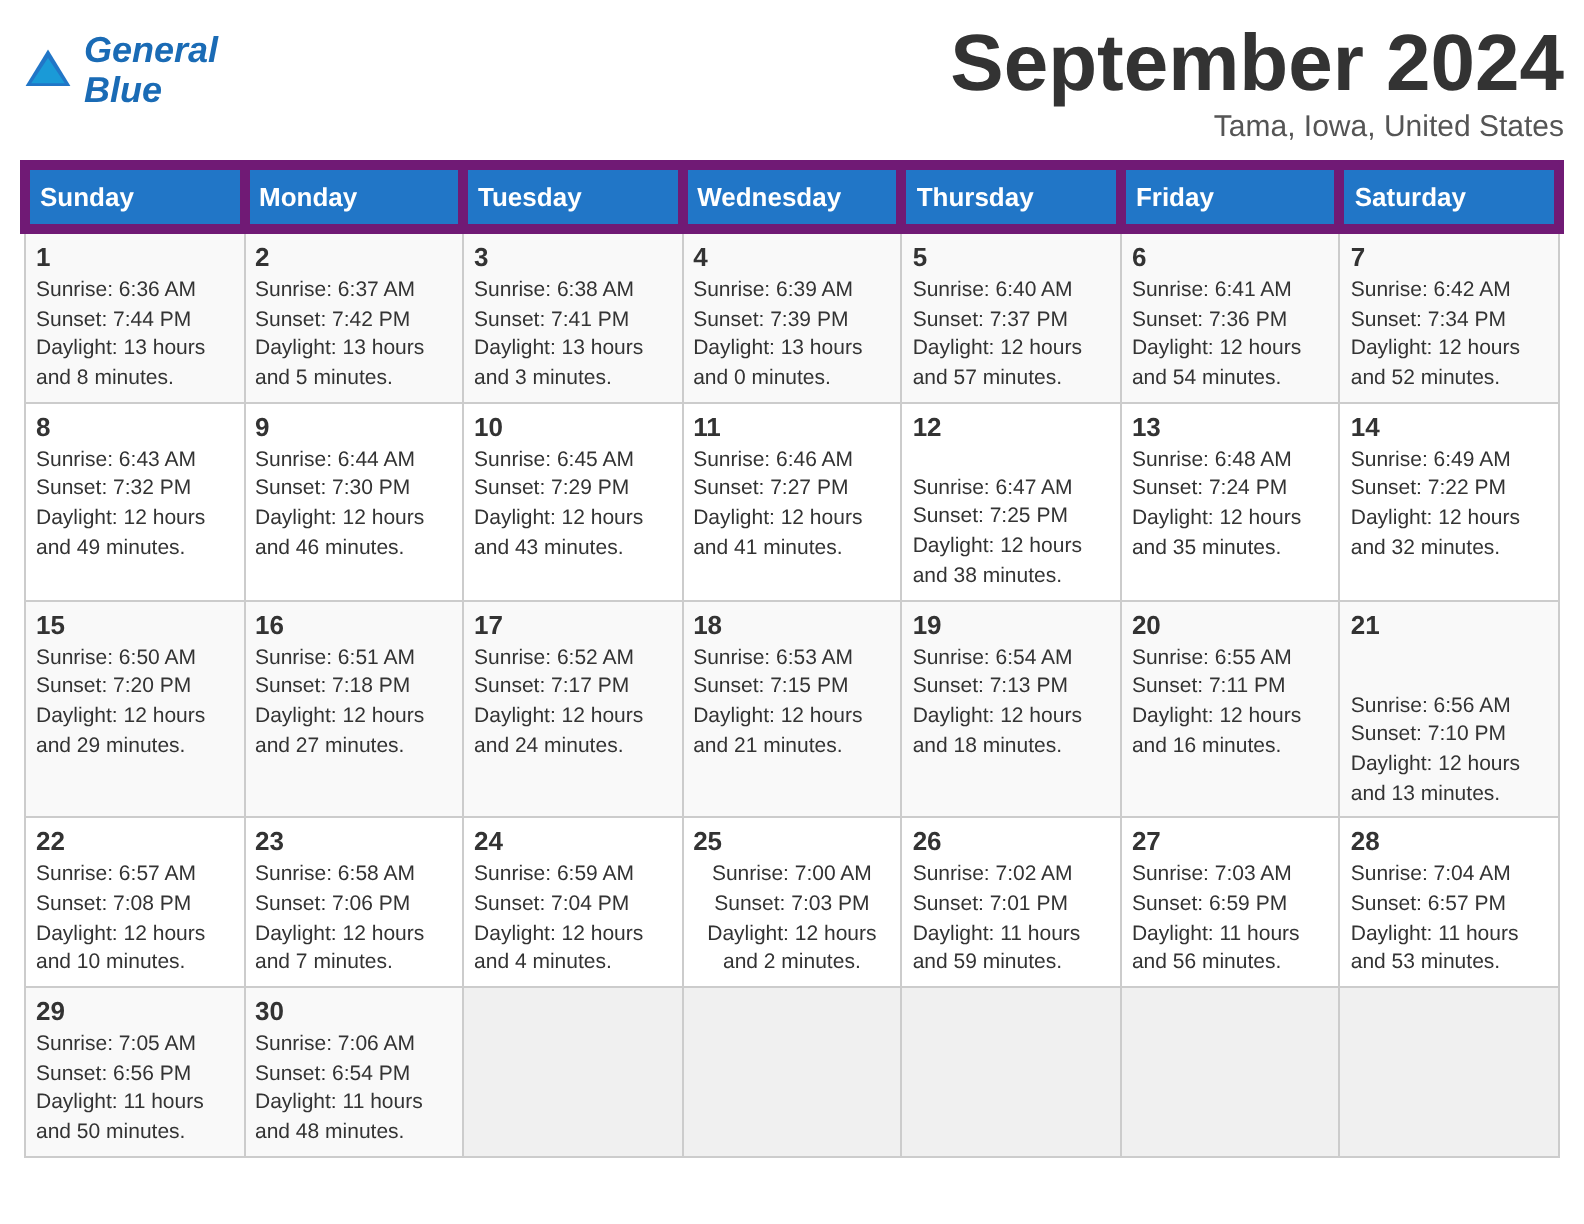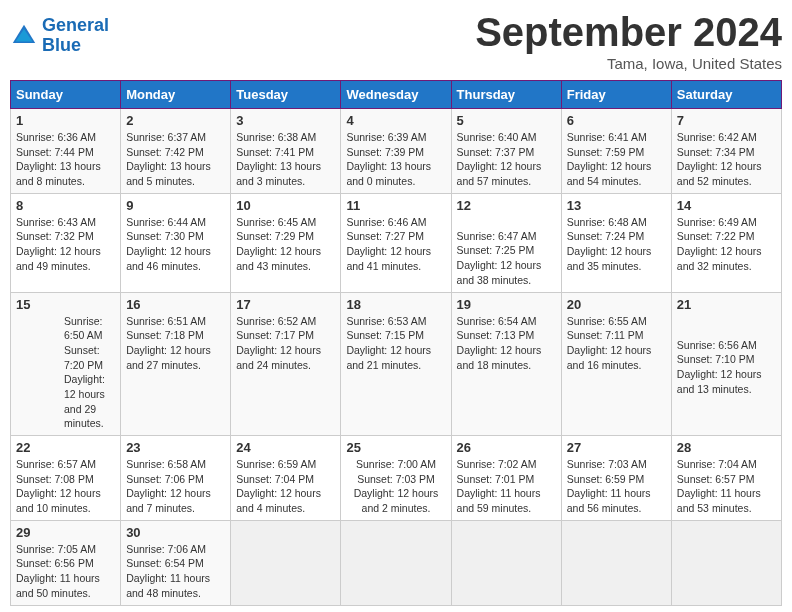--- a/index.html
+++ b/index.html
@@ -14,20 +14,21 @@
       display: flex;
       justify-content: space-between;
       align-items: flex-start;
       margin-bottom: 8px;
     }
     .logo {
       display: flex;
       align-items: center;
       gap: 4px;
       margin-top: 6px;
+      font-style: italic;
     }
     .logo-text {
       font-size: 18px;
       font-weight: bold;
       color: #333;
       line-height: 1.1;
     }
     .logo-text span {
       color: #1a6bb5;
     }
@@ -52,21 +53,21 @@
       border-collapse: collapse;
       font-size: 11px;
     }
     thead tr th {
       background-color: #2176c7;
       color: white;
       text-align: left;
       padding: 6px 5px;
       font-size: 13px;
       font-weight: bold;
-      border: 1px solid #701a75;
+      border: 5px solid #701a75;
     }
     tbody tr td {
       border: 1px solid #ccc;
       vertical-align: top;
       padding: 4px 5px;
       height: 80px;
       width: 110px;
       color: #333;
       background: #fff;
     }
@@ -153,21 +154,21 @@
         <td>
           <span class="day-num">5</span>
           <div class="day-info" style="white-space: pre-line;">Sunrise: 6:40 AM
 Sunset: 7:37 PM
 Daylight: 12 hours
 and 57 minutes.</div>
         </td>
         <td>
           <span class="day-num">6</span>
           <div class="day-info" style="white-space: pre-line;">Sunrise: 6:41 AM
-Sunset: 7:59 PM
+Sunset: 7:36 PM
 Daylight: 12 hours
 and 54 minutes.</div>
         </td>
         <td>
           <span class="day-num">7</span>
           <div class="day-info" style="white-space: pre-line;">Sunrise: 6:42 AM
 Sunset: 7:34 PM
 Daylight: 12 hours
 and 52 minutes.</div>
         </td>
@@ -219,21 +220,21 @@
           <span class="day-num">14</span>
           <div class="day-info" style="white-space: pre-line;">Sunrise: 6:49 AM
 Sunset: 7:22 PM
 Daylight: 12 hours
 and 32 minutes.</div>
         </td>
       </tr>
       <tr>
         <td>
           <span class="day-num">15</span>
-          <div class="day-info" style="white-space: pre-line; margin-left: 48px;">Sunrise: 6:50 AM
+          <div class="day-info" style="white-space: pre-line;">Sunrise: 6:50 AM
 Sunset: 7:20 PM
 Daylight: 12 hours
 and 29 minutes.</div>
         </td>
         <td>
           <span class="day-num">16</span>
           <div class="day-info" style="white-space: pre-line;">Sunrise: 6:51 AM
 Sunset: 7:18 PM
 Daylight: 12 hours
 and 27 minutes.</div>

